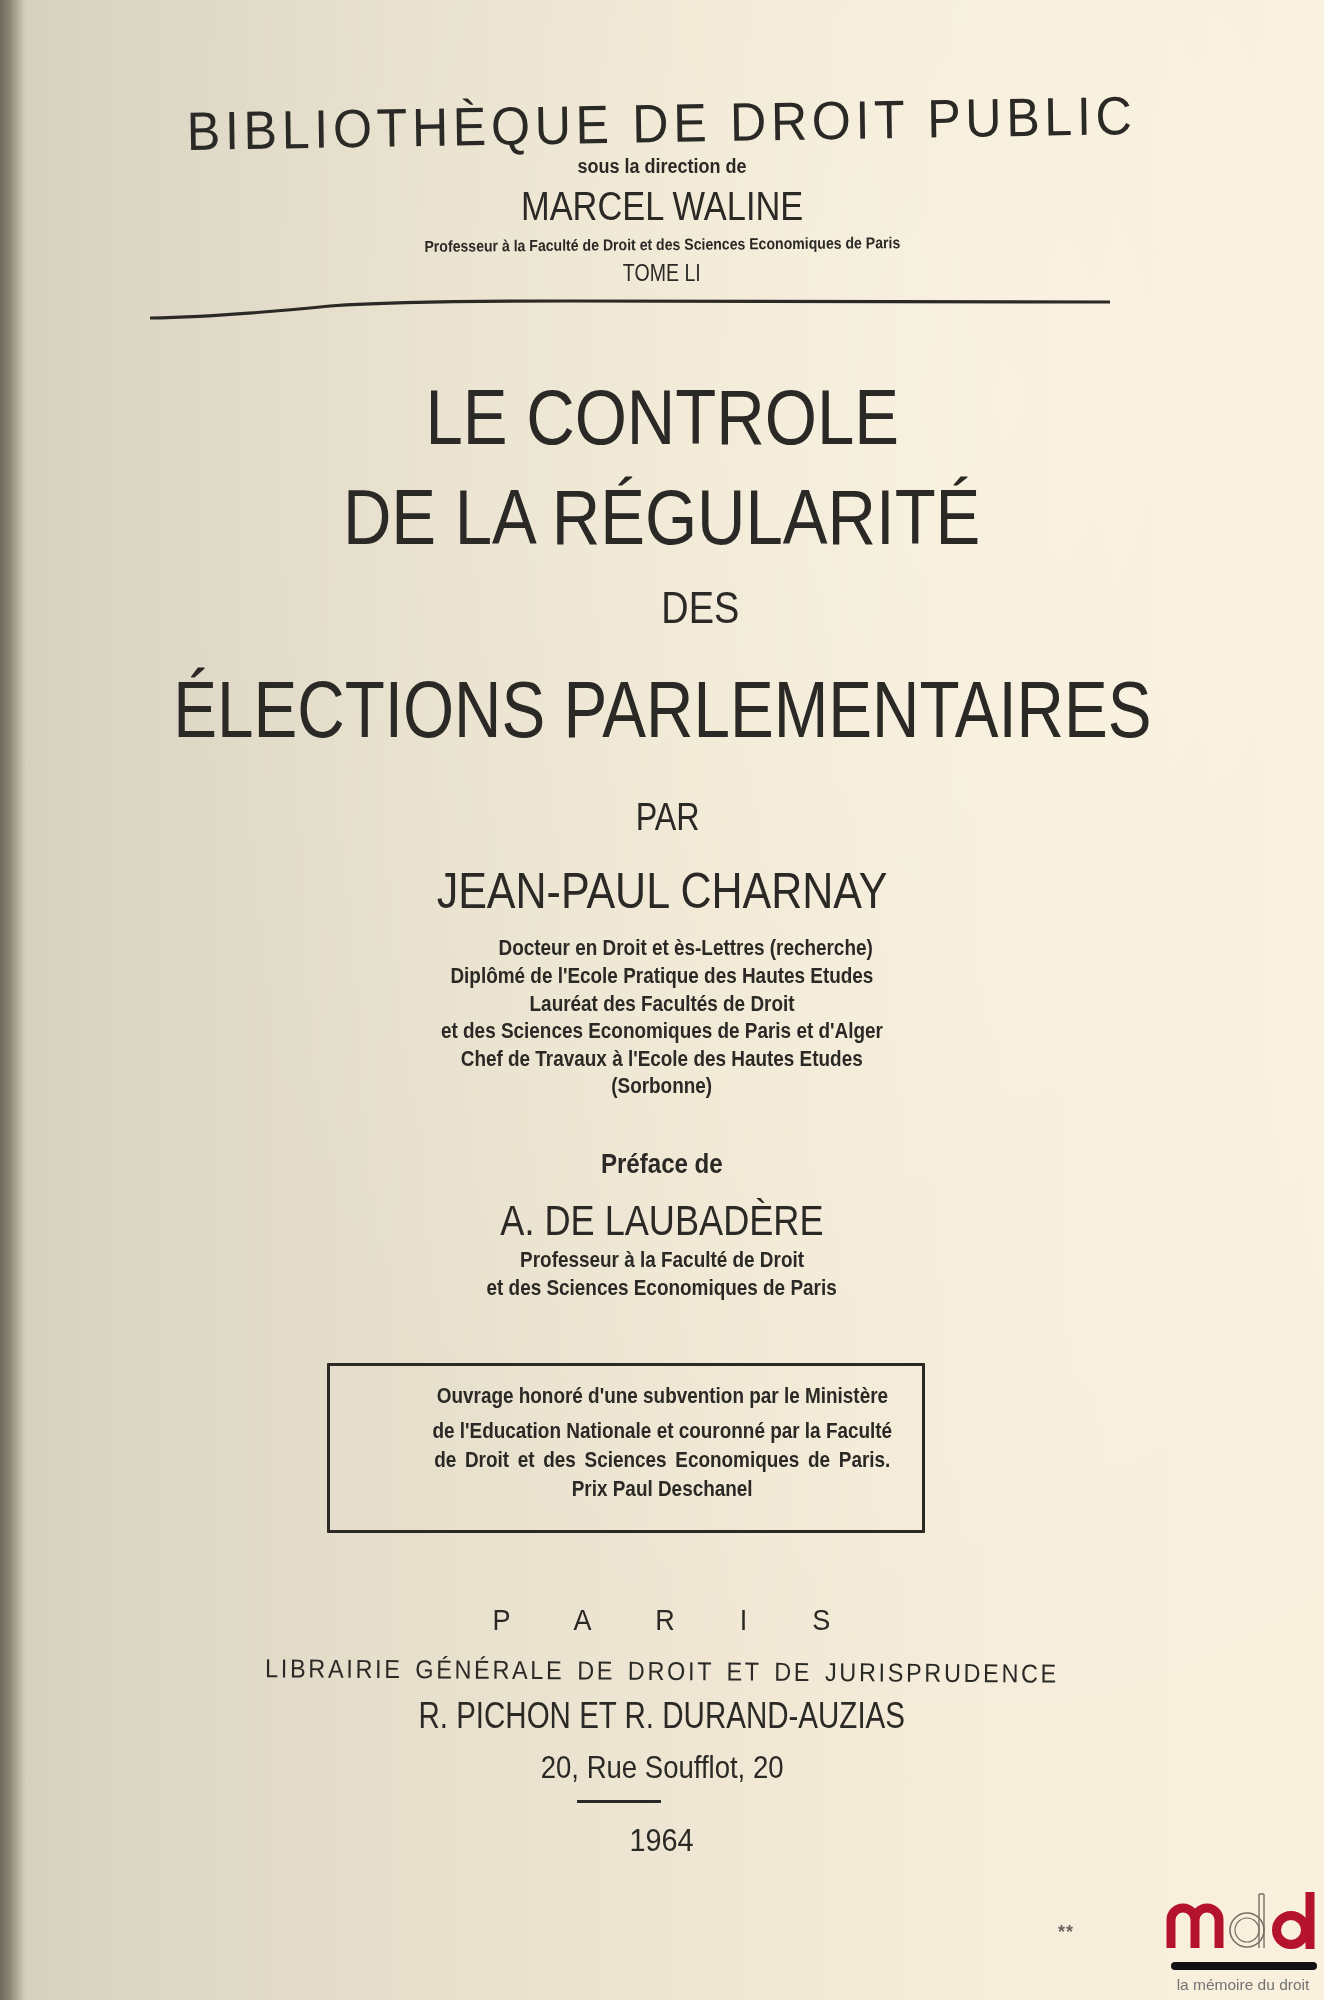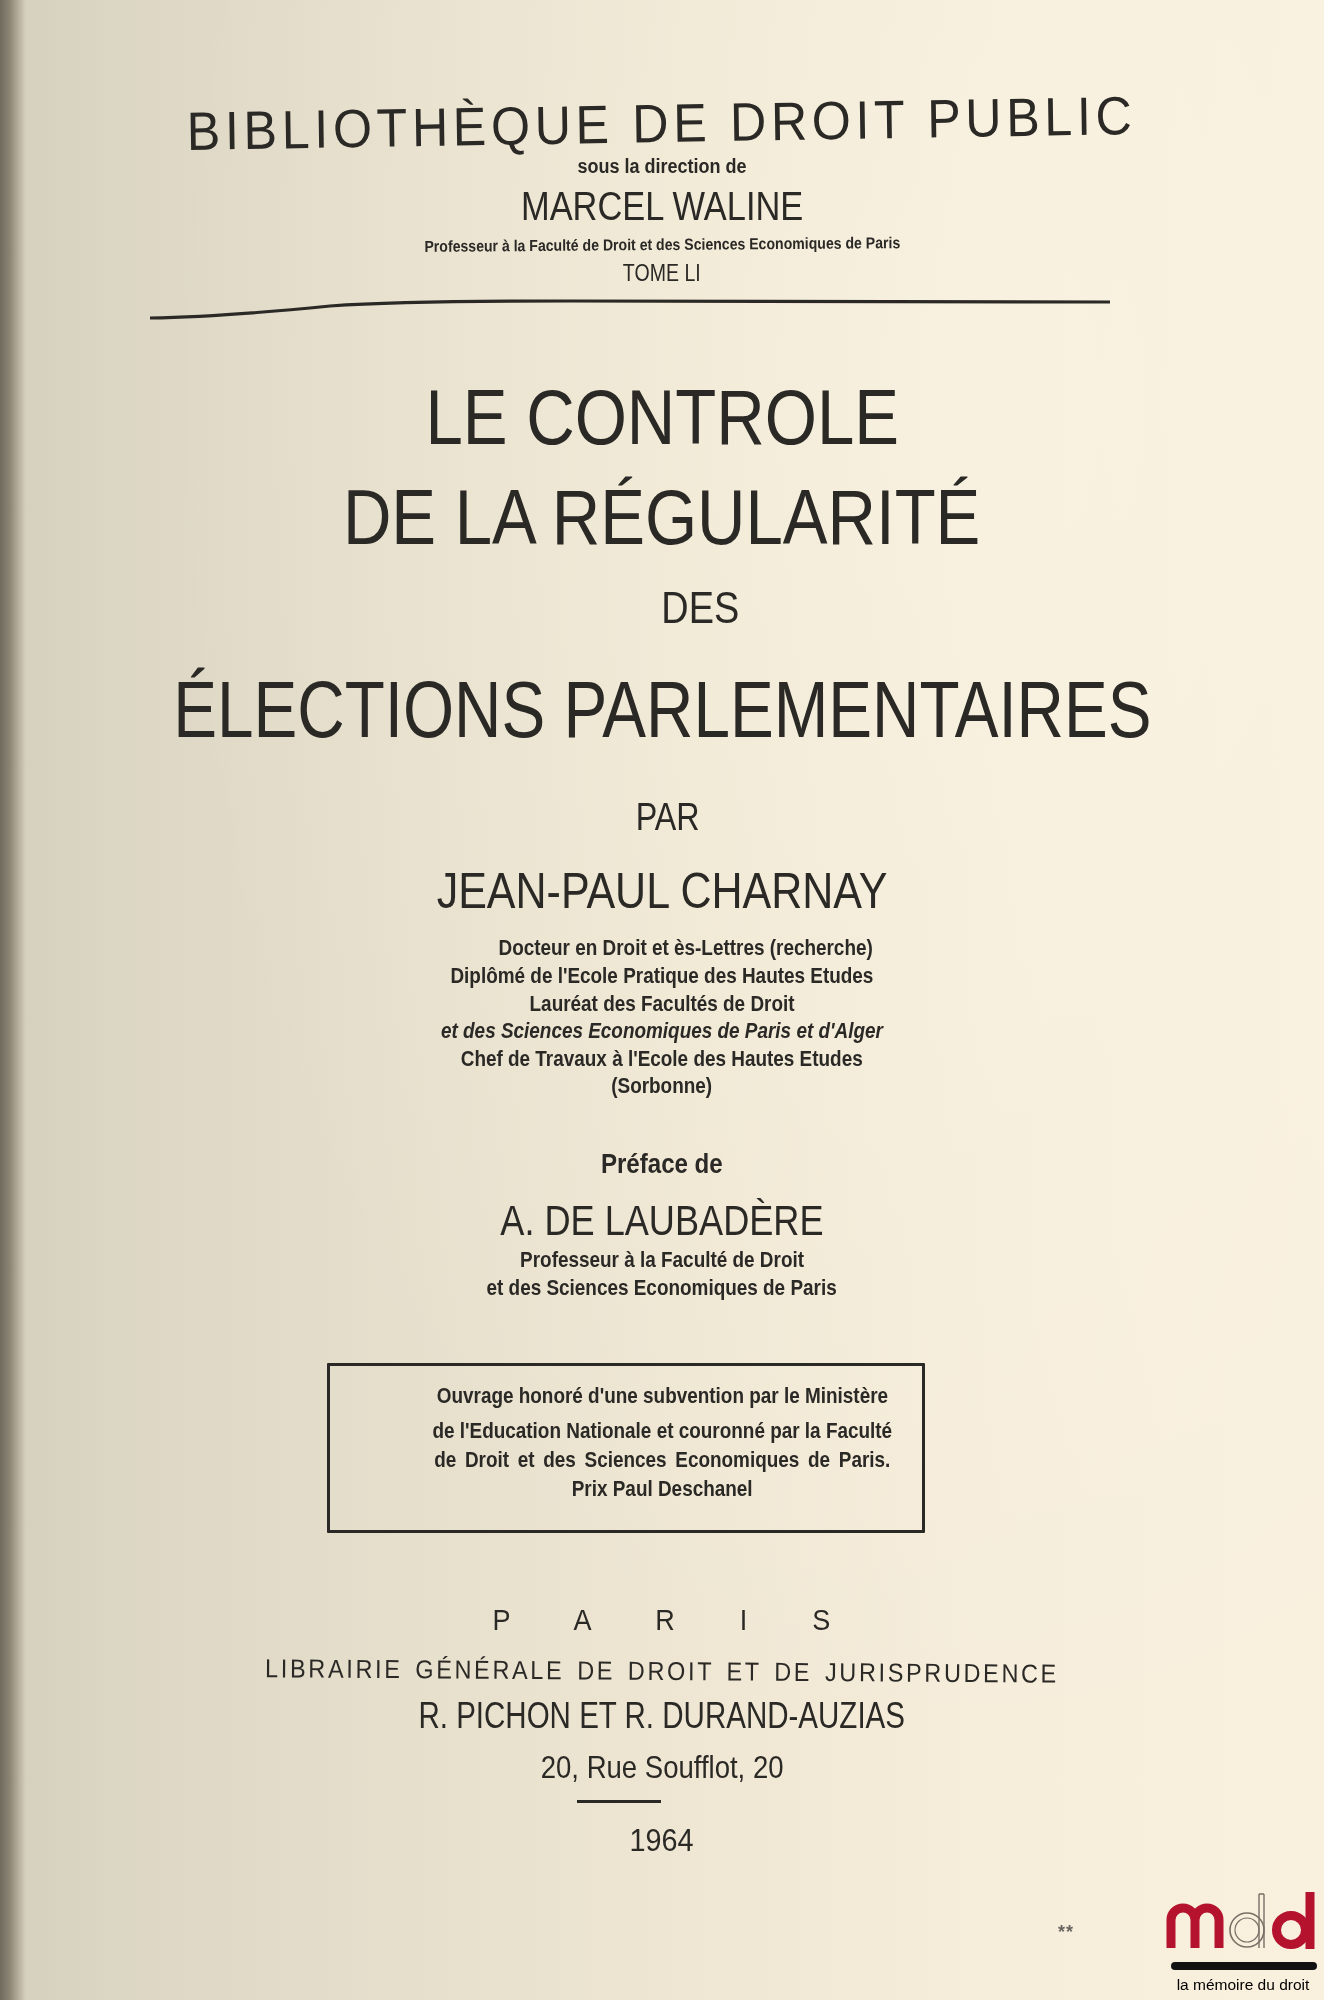--- a/index.html
+++ b/index.html
@@ -15,21 +15,21 @@
   .t span.inner { display:inline-block; transform-origin:center center; }
   .bold { font-weight:bold; }
   .rule-top { position:absolute; z-index:2; left:150px; top:298px; width:960px; height:24px; }
   .box { position:absolute; z-index:2; left:327px; top:1363px; width:592px; height:164px;
          border:3px solid #2b2926; border-radius:1px; }
   .rule-small { position:absolute; z-index:2; left:577px; top:1800px; width:84px; height:3px; background:#2b2926; }
   .stars { position:absolute; z-index:2; left:1058px; top:1922px; font-size:18px; color:#6a6660; letter-spacing:1px; font-weight:bold; }
   .logo { position:absolute; z-index:2; left:1165px; top:1890px; width:156px; height:110px; }
   .logo-mdd { position:absolute; left:0; top:0; width:156px; height:62px; }
   .logo-bar { position:absolute; left:6px; top:72px; width:146px; height:8px; background:#111; border-radius:4px; }
-  .logo-text { position:absolute; left:0; top:86px; width:156px; text-align:center; font-size:15.5px; color:#000000; white-space:nowrap; }
+  .logo-text { position:absolute; left:0; top:86px; width:156px; text-align:center; font-size:15.5px; color:#737373; white-space:nowrap; }
 </style>
 </head>
 <body>
 
 <div class="page"></div>
 
 <div class="bleed"></div>
 
 <div class="t" style="top:96px;">
   <span class="inner" style="font-size:54px; letter-spacing:5px; transform:scaleX(0.93) rotate(-0.9deg);">BIBLIOTHÈQUE DE DROIT PUBLIC</span>
@@ -72,21 +72,21 @@
 </div>
 <div class="t bold" style="top:937px;margin-left:24px;">
   <span class="inner" style="font-size:22px; transform:scaleX(0.86);">Docteur en Droit et ès-Lettres (recherche)</span>
 </div>
 <div class="t bold" style="top:965px;">
   <span class="inner" style="font-size:22px; transform:scaleX(0.86);">Diplômé de l'Ecole Pratique des Hautes Etudes</span>
 </div>
 <div class="t bold" style="top:993px;">
   <span class="inner" style="font-size:22px; transform:scaleX(0.86);">Lauréat des Facultés de Droit</span>
 </div>
-<div class="t bold" style="top:1020px;font-style:italic;">
+<div class="t bold" style="top:1020px;">
   <span class="inner" style="font-size:22px; transform:scaleX(0.86);">et des Sciences Economiques de Paris et d'Alger</span>
 </div>
 <div class="t bold" style="top:1048px;">
   <span class="inner" style="font-size:22px; transform:scaleX(0.86);">Chef de Travaux à l'Ecole des Hautes Etudes</span>
 </div>
 <div class="t bold" style="top:1075px;">
   <span class="inner" style="font-size:22px; transform:scaleX(0.86);">(Sorbonne)</span>
 </div>
 
 <div class="t bold" style="top:1150px;text-decoration:underline;">

